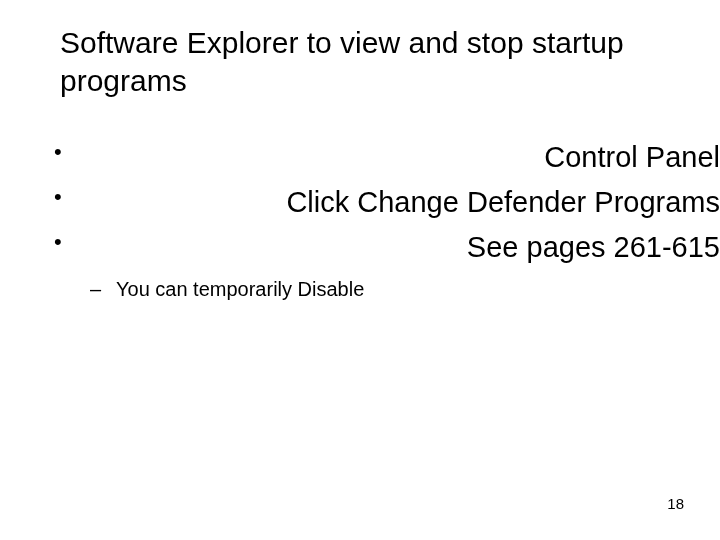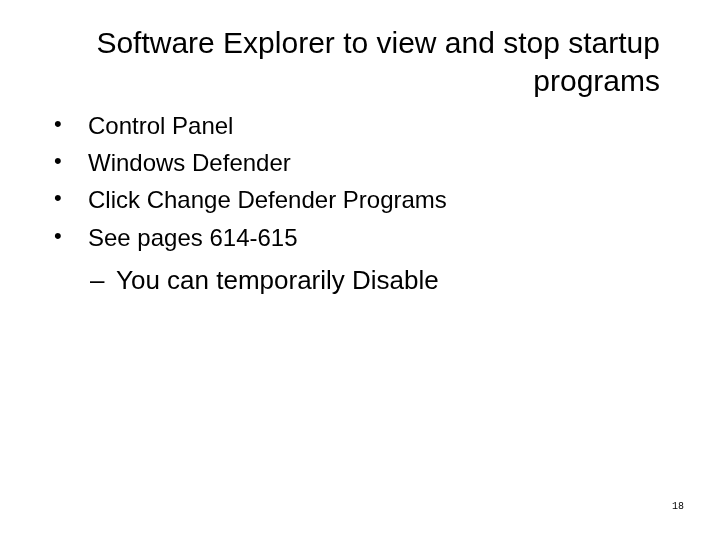--- a/index.html
+++ b/index.html
@@ -7,76 +7,75 @@
       width: 720px;
       height: 540px;
       background: #fff;
       font-family: Arial, Helvetica, sans-serif;
       color: #000;
       position: relative;
       padding: 24px 0 0 0;
     }
     .title {
       font-size: 30px;
-      text-align: right;
+      text-align: left;
       line-height: 1.25;
-      margin: 0 60px 8px 60px;
+      margin: 0 60px 36px 60px;
       font-weight: 400;
     }
     .bullets {
       list-style: none;
       margin-left: 48px;
     }
     .bullets > li {
-      font-size: 24px;
+      font-size: 29px;
       line-height: 1.55;
       position: relative;
       padding-left: 40px;
+      text-align: right;
     }
     .bullets > li::before {
       content: "•";
       position: absolute;
       left: 6px;
       top: 0;
       font-size: 22px;
     }
     .subbullets {
       list-style: none;
       margin-left: 86px;
       margin-top: 4px;
     }
     .subbullets > li {
-      font-size: 26px;
+      font-size: 20px;
       line-height: 1.55;
       position: relative;
       padding-left: 30px;
     }
     .subbullets > li::before {
       content: "–";
       position: absolute;
       left: 4px;
       top: 0;
     }
     .pagenum {
       position: absolute;
       right: 36px;
       bottom: 28px;
-      font-size: 10px;
-      font-family: Liberation Mono, monospace;
+      font-size: 15px;
     }
   </style>
 </head>
 <body>
 
 <h1 class="title">Software Explorer to view and stop startup programs</h1>
 
 <ul class="bullets">
   <li>Control Panel</li>
-  <li>Windows Defender</li>
   <li>Click Change Defender Programs</li>
-  <li>See pages 614-615</li>
+  <li>See pages 261-615</li>
 </ul>
 
 <ul class="subbullets">
   <li>You can temporarily Disable</li>
 </ul>
 
 <div class="pagenum">18</div>
 
 </body></html>

